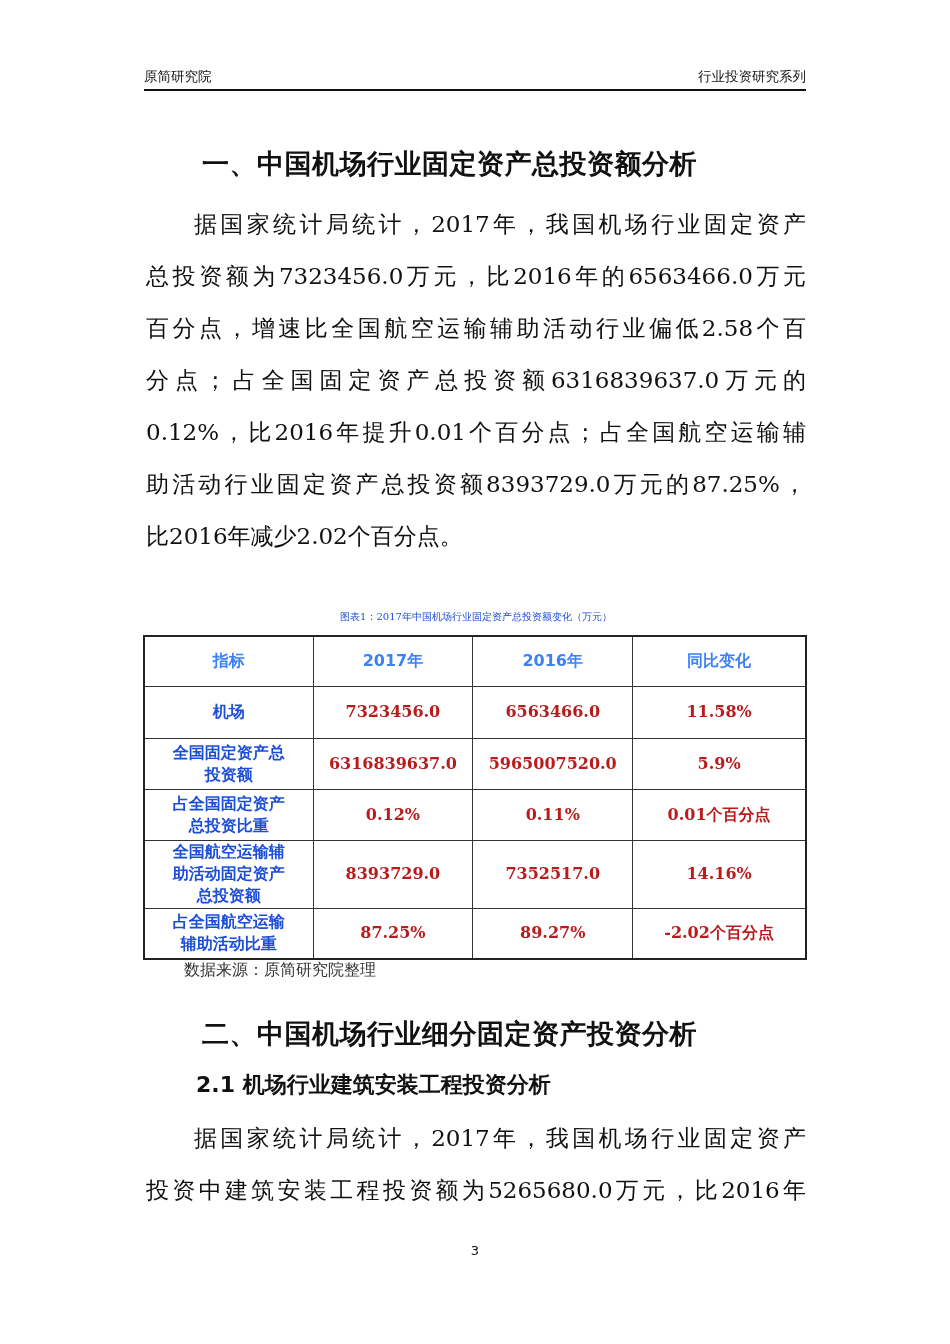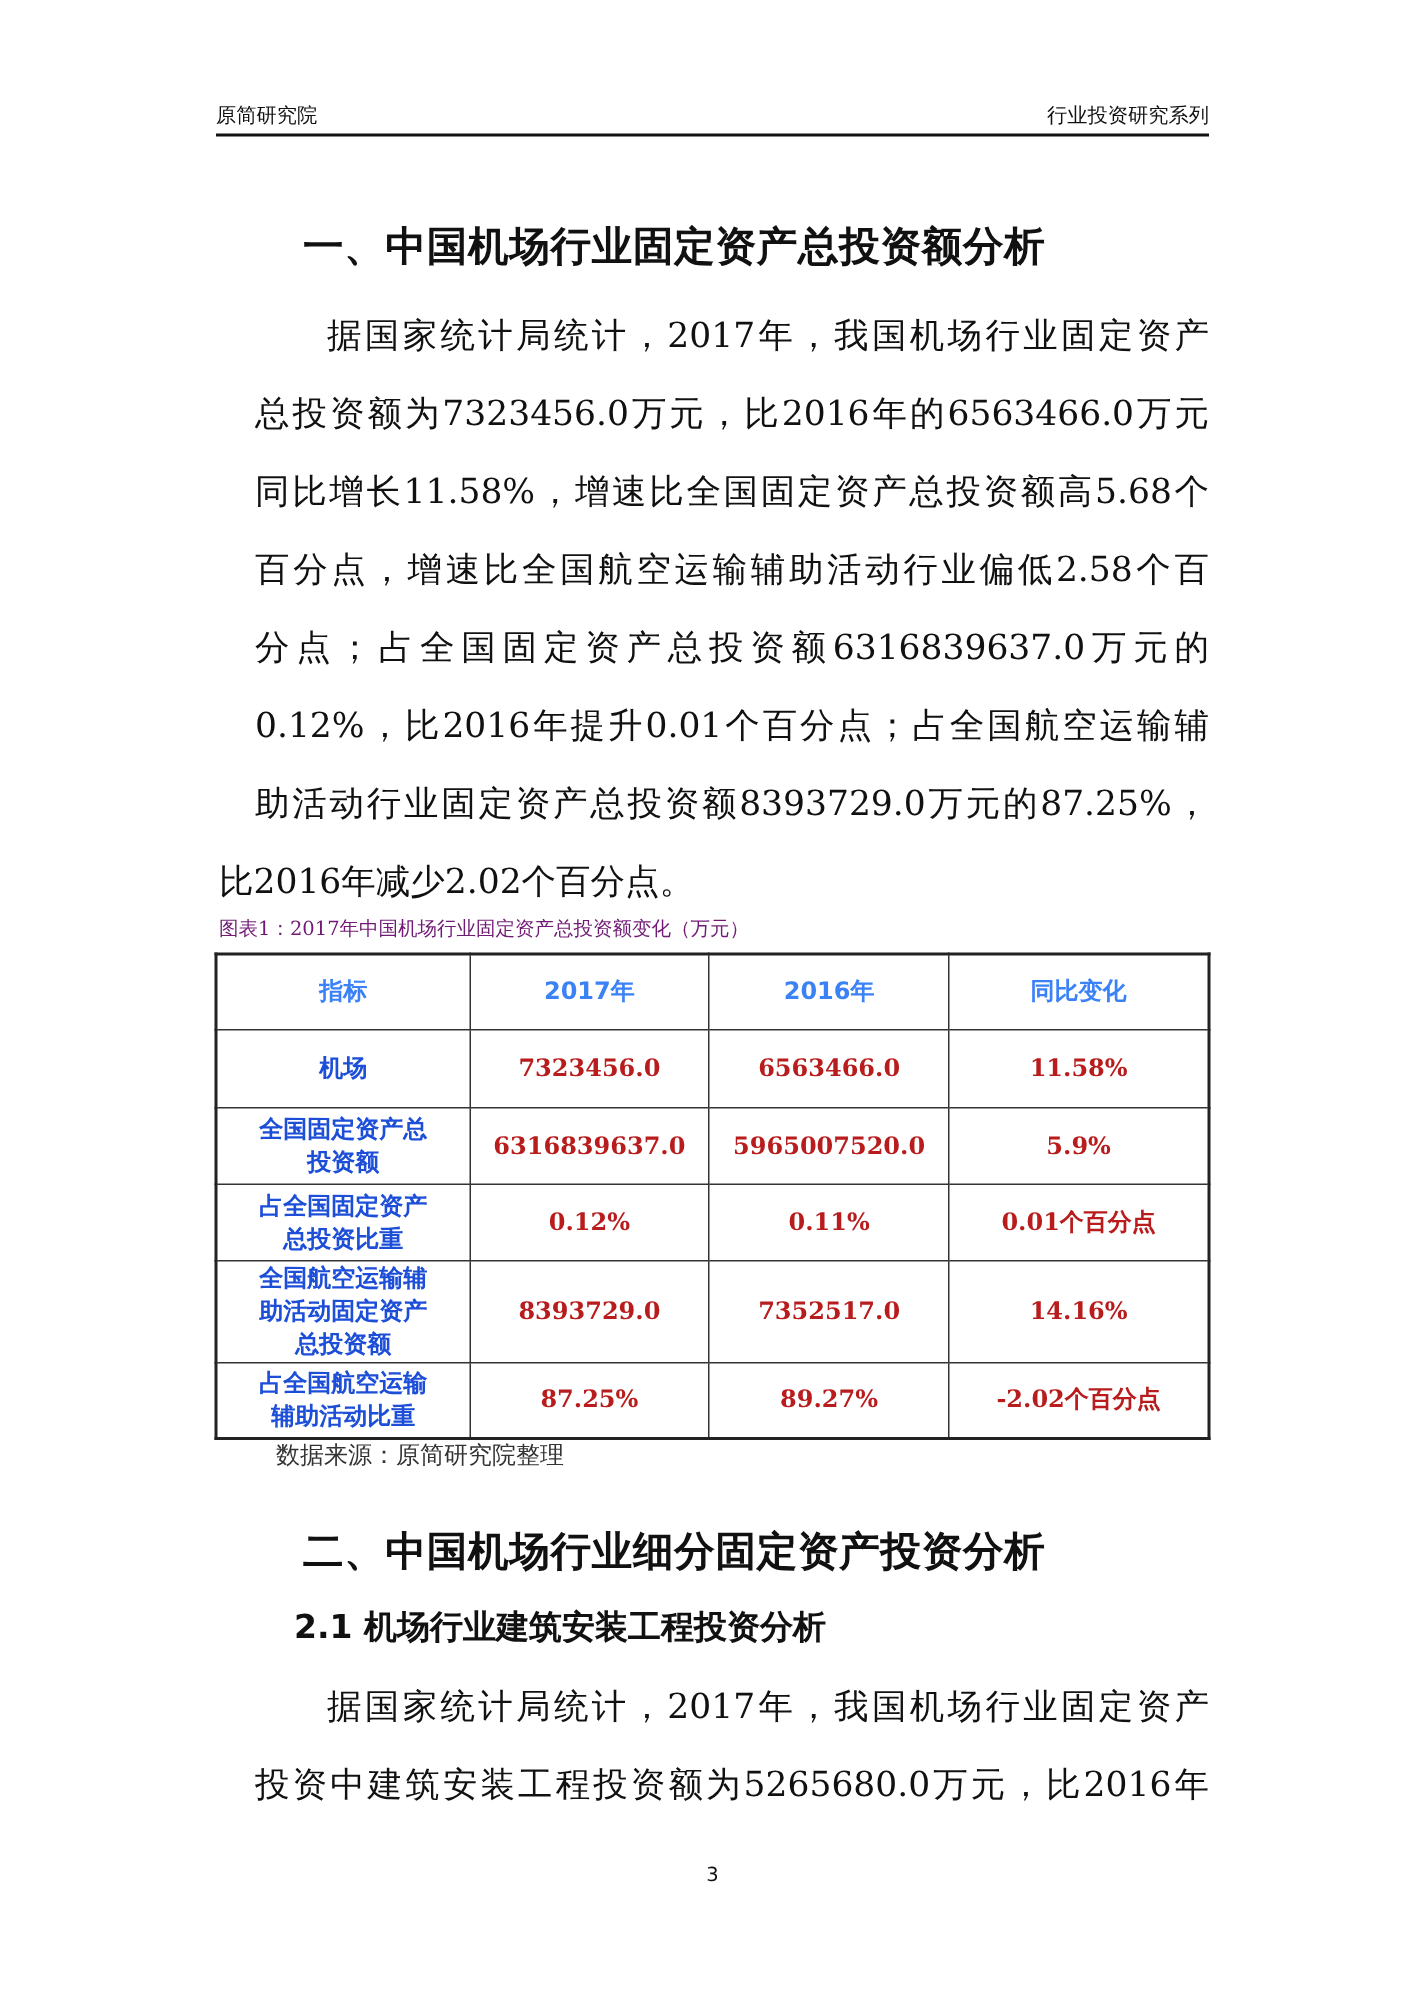--- a/index.html
+++ b/index.html
@@ -9,24 +9,24 @@
             font-family: "DejaVu Sans", "Liberation Sans", sans-serif; font-size: 13.5px; }
   .header .left { position: absolute; left: 0; top: 2px; }
   .header .right { position: absolute; right: 0; top: 2px; }
   .header-rule { position: absolute; left: 144px; top: 89px; width: 662px; height: 2px; background: #111; }
   .h1 { position: absolute; left: 202px; font-family: "DejaVu Sans", "Liberation Sans", sans-serif;
         font-weight: bold; font-size: 27px; white-space: nowrap; letter-spacing: 0.5px; }
   .h2 { position: absolute; left: 196px; font-family: "DejaVu Sans", "Liberation Sans", sans-serif;
         font-weight: bold; font-size: 22px; white-space: nowrap; }
   .para { position: absolute; left: 146px; width: 660px; font-size: 23px; }
   .line { height: 52px; line-height: 52px; white-space: nowrap; }
-  .line.justify { text-align: justify; text-align-last: justify; margin-left: 24px; }
+  .line.justify { text-align: justify; text-align-last: justify; }
   .line.indent { padding-left: 48px; }
-  .caption { position: absolute; left: 146px; width: 660px; top: 610px; 
-             font-size: 13px; color: #701a75; white-space: nowrap; }
+  .caption { position: absolute; left: 146px; width: 660px; top: 610px; text-align: center;
+             font-size: 10px; color: #1d4ed8; white-space: nowrap; }
   table.data { position: absolute; left: 143px; top: 635px; width: 664px;
                border-collapse: collapse; border: 2px solid #222; }
   table.data td { border: 1px solid #333; text-align: center; vertical-align: middle;
                   font-size: 16px; padding: 0 4px; line-height: 22px; color: #b91c1c; font-weight: bold; }
   table.data td.lab { font-family: "DejaVu Sans", "Liberation Sans", sans-serif; font-weight: bold; font-size: 16px; color: #1d4ed8; }
   table.data tr.hdr td { font-family: "DejaVu Sans", "Liberation Sans", sans-serif; font-weight: bold; color: #3b82f6; }
   .source { position: absolute; left: 184px; top: 960px; font-size: 16px; color: #333; white-space: nowrap; }
   .page-num { position: absolute; left: 0; width: 950px; top: 1243px; text-align: center;
               font-family: "DejaVu Sans", "Liberation Sans", sans-serif; font-size: 13px; }
 </style>
@@ -37,21 +37,20 @@
   <span class="left">原简研究院</span>
   <span class="right">行业投资研究系列</span>
 </div>
 <div class="header-rule"></div>
 
 <div class="h1" style="top:146px;">一、中国机场行业固定资产总投资额分析</div>
 
 <div class="para" style="top:198px;">
   <div class="line indent justify">据国家统计局统计，2017年，我国机场行业固定资产</div>
   <div class="line justify">总投资额为7323456.0万元，比2016年的6563466.0万元</div>
-  <div class="line justify">同比增长11.58%，增速比全国固定资产总投资额高5.68个</div>
   <div class="line justify">百分点，增速比全国航空运输辅助活动行业偏低2.58个百</div>
   <div class="line justify">分点；占全国固定资产总投资额6316839637.0万元的</div>
   <div class="line justify">0.12%，比2016年提升0.01个百分点；占全国航空运输辅</div>
   <div class="line justify">助活动行业固定资产总投资额8393729.0万元的87.25%，</div>
   <div class="line">比2016年减少2.02个百分点。</div>
 </div>
 
 <div class="caption">图表1：2017年中国机场行业固定资产总投资额变化（万元）</div>
 
 <table class="data">

